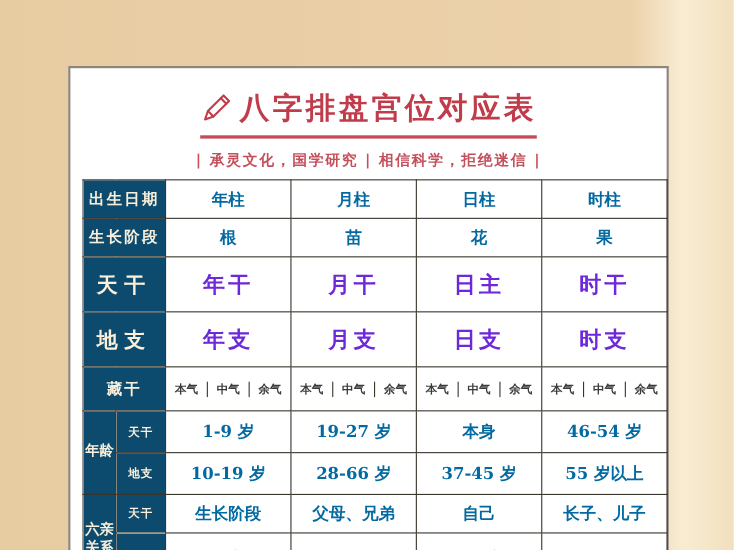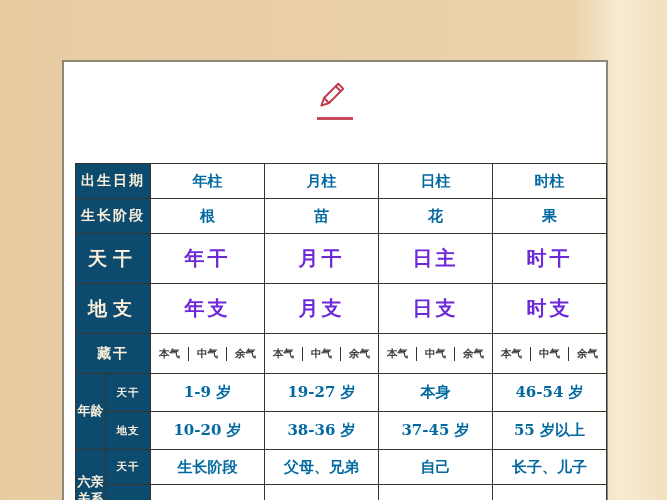--- a/index.html
+++ b/index.html
@@ -56,21 +56,23 @@
 
 <div class="card">
 
   <div class="header">
     <div class="title-wrap">
       <svg class="pencil" viewBox="0 0 24 24" fill="none" stroke="#c13c4b" stroke-width="1.5" stroke-linejoin="round" stroke-linecap="round">
         <path d="M3.5 20.5 L5.6 14.4 L17 3 L21 7 L9.6 18.4 Z"></path>
         <path d="M5.6 14.4 L9.6 18.4"></path>
         <path d="M15 5 L19 9"></path>
       </svg>
+      <span class="title">八字排盘宫位对应表</span>
     </div>
+    <div class="subtitle">| 承灵文化，国学研究 | 相信科学，拒绝迷信 |</div>
   </div>
 
   <table class="grid">
     <colgroup>
       <col style="width:30px">
         <col style="width:45px">
       <col style="width:114px">
         <col style="width:114px">
         <col style="width:114px">
         <col style="width:114px">
@@ -145,22 +147,22 @@
       <td rowspan="2" class="lbl vlabel">年龄</td>
       <td class="lbl lbl-sub">天干</td>
       <td class="cell-dark">1-9 岁</td>
       <td class="cell-dark">19-27 岁</td>
       <td class="cell-dark">本身</td>
       <td class="cell-dark">46-54 岁</td>
     </tr>
 
     <tr class="r7">
       <td class="lbl lbl-sub">地支</td>
-      <td class="cell-dark">10-20 岁</td>
-      <td class="cell-dark">38-36 岁</td>
+      <td class="cell-dark">10-19 岁</td>
+      <td class="cell-dark">28-66 岁</td>
       <td class="cell-dark">37-45 岁</td>
       <td class="cell-dark">55 岁以上</td>
     </tr>
 
     <tr class="r8">
       <td rowspan="2" class="lbl vlabel">六亲关系</td>
       <td class="lbl lbl-sub">天干</td>
       <td class="cell-dark">生长阶段</td>
       <td class="cell-dark">父母、兄弟</td>
       <td class="cell-dark">自己</td>

